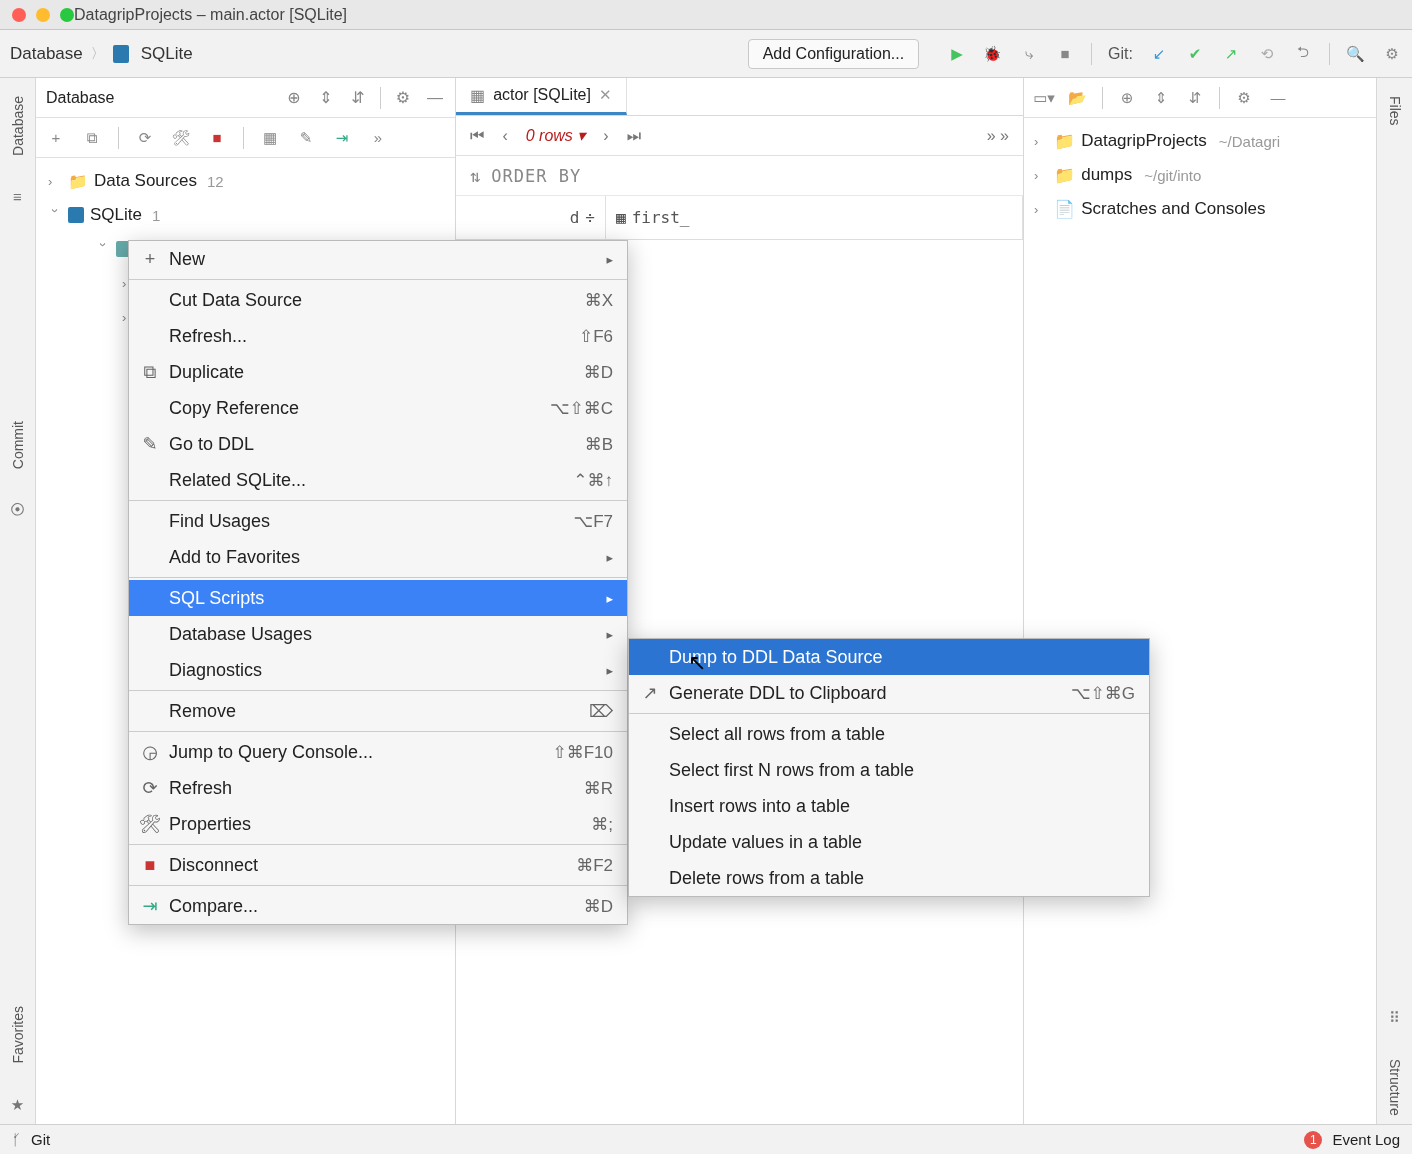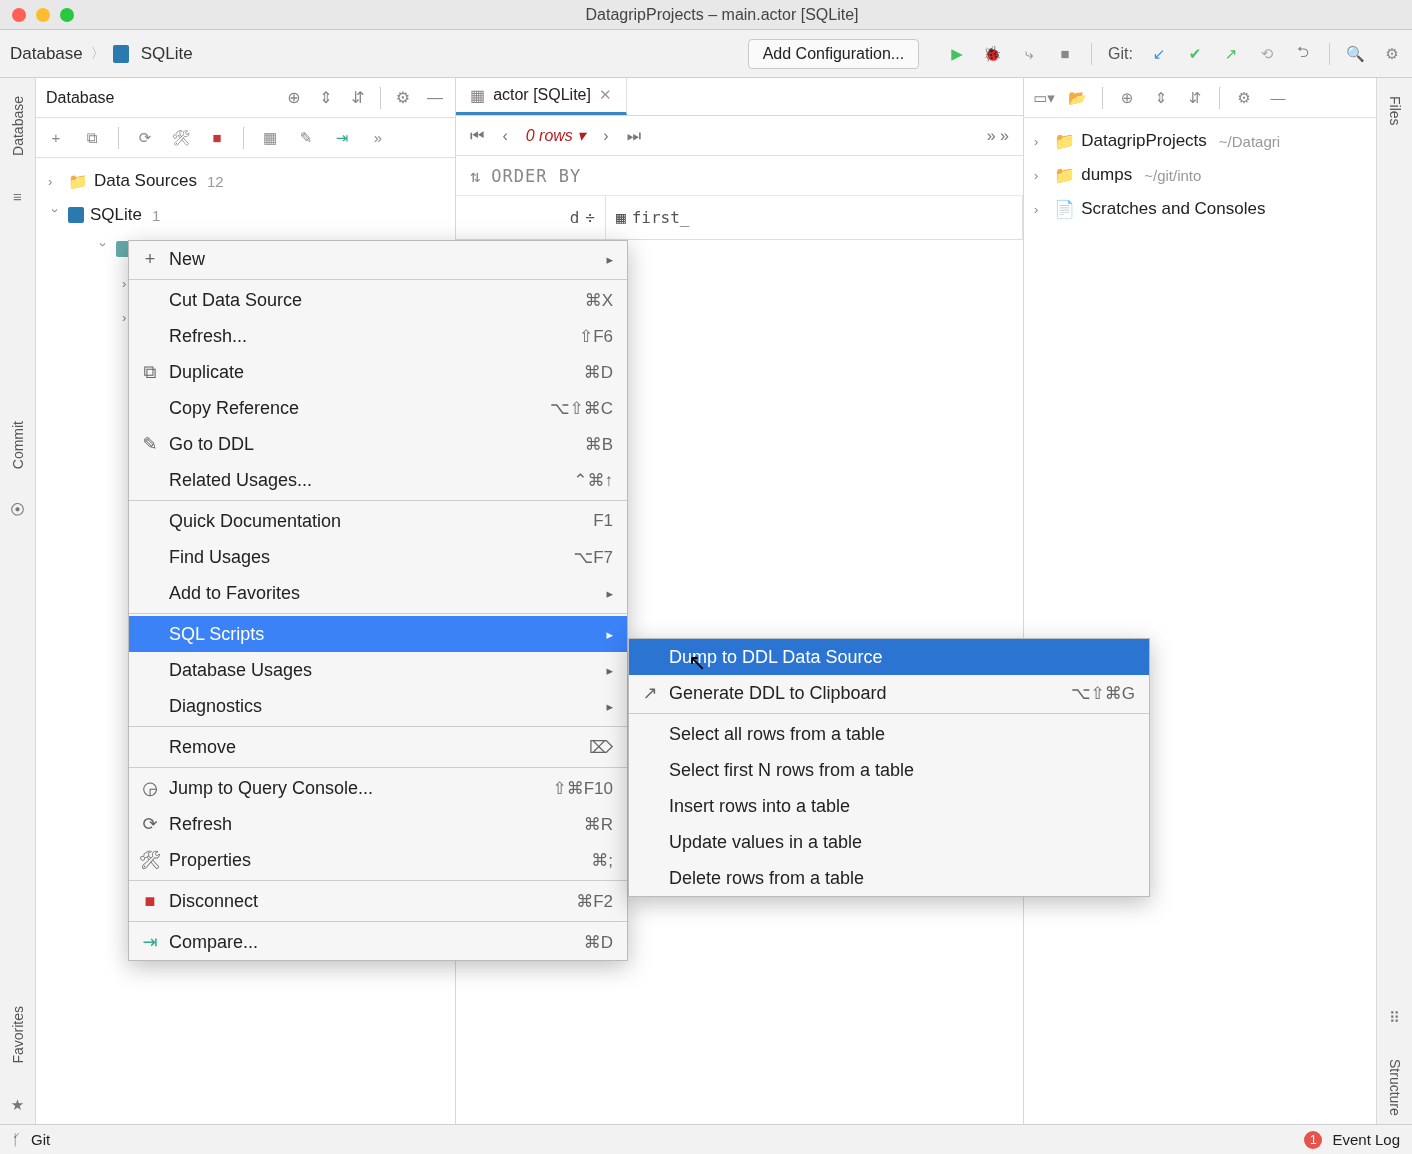--- a/index.html
+++ b/index.html
@@ -5,21 +5,21 @@
 * { margin: 0; padding: 0; box-sizing: border-box; }
 body { font-family: -apple-system, BlinkMacSystemFont, "Helvetica Neue", Arial, sans-serif; font-size: 15px; color: #222; background: #f2f2f2; width: 1412px; height: 1154px; overflow: hidden; position: relative; }
 
 
 .titlebar { height: 30px; background: #e8e8e8; display: flex; align-items: center; padding-left: 12px; border-bottom: 1px solid #c8c8c8; }
 .traffic { display: flex; gap: 10px; }
 .dot { width: 14px; height: 14px; border-radius: 50%; }
 .dot.red { background: #ff5f57; }
 .dot.yellow { background: #febc2e; }
 .dot.green { background: #28c840; }
-.title { flex: 1; text-align: center; font-size: 16px; color: #444; padding-right: 42px; }
+.title { flex: 1; text-align: left; font-size: 16px; color: #444; padding-right: 42px; }
 
 
 .navbar { height: 48px; background: #f2f2f2; border-bottom: 1px solid #d0d0d0; display: flex; align-items: center; padding: 0 10px; gap: 8px; }
 .crumb { font-size: 17px; color: #333; }
 .crumb-sep { color: #aaa; font-size: 14px; }
 .db-icon { width: 16px; height: 18px; background: #2a7ab0; border-radius: 2px; display:inline-block; vertical-align: middle; margin-right:4px; }
 .button { background: #fafafa; border: 1px solid #c8c8c8; border-radius: 4px; padding: 5px 14px; font-size: 16px; color:#222; }
 .navspacer { flex: 1; }
 .tb-icon { width: 20px; height: 20px; color: #888; display:flex; align-items:center; justify-content:center; }
 .tb-icons { display:flex; gap: 16px; align-items:center; }
@@ -297,28 +297,24 @@
   <div class="ctx-item">
       <span>Copy Reference</span>
       <span class="shortcut">⌥⇧⌘C</span>
     </div>
   <div class="ctx-item">
       <span class="icon-slot">✎</span>
       <span>Go to DDL</span>
       <span class="shortcut">⌘B</span>
     </div>
   <div class="ctx-item">
-      <span>Related Usages...</span>
+      <span>Related SQLite...</span>
       <span class="shortcut">⌃⌘↑</span>
     </div>
   <div class="ctx-sep"></div>
-  <div class="ctx-item">
-      <span>Quick Documentation</span>
-      <span class="shortcut">F1</span>
-    </div>
   <div class="ctx-item">
       <span>Find Usages</span>
       <span class="shortcut">⌥F7</span>
     </div>
   <div class="ctx-item">
       <span>Add to Favorites</span>
       <span class="submenu-arrow">▸</span>
     </div>
   <div class="ctx-sep"></div>
   <div class="ctx-item selected">

